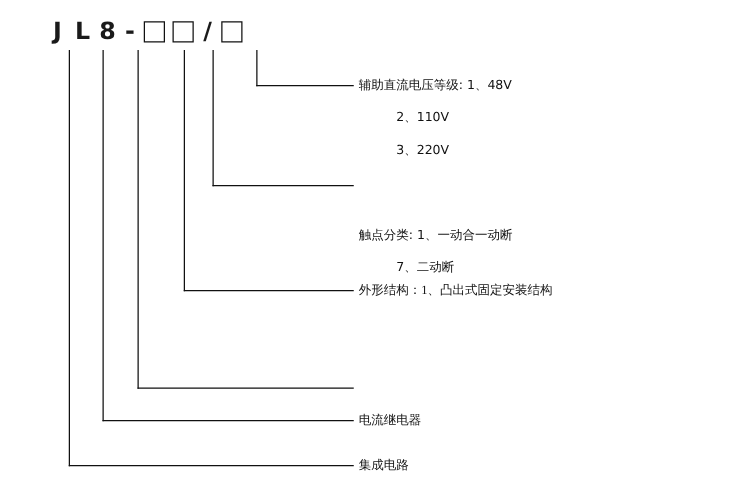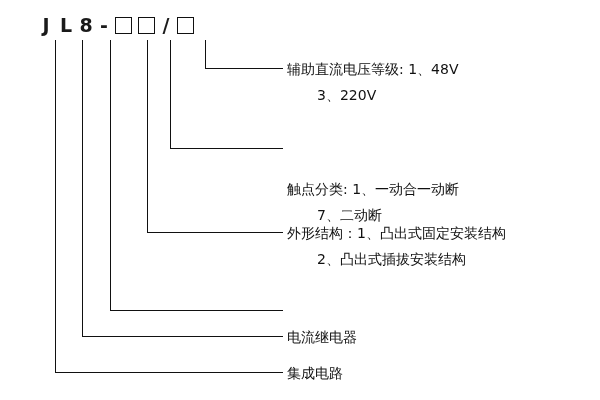--- a/index.html
+++ b/index.html
@@ -68,21 +68,21 @@
   }
   .hline {
     position: absolute;
     height: 1.4px;
     background: #111;
   }
 
   
   .desc {
     position: absolute;
-    font-size: 14px;
+    font-size: 10px;
     line-height: 26px;
     white-space: nowrap;
     color: #111;
   }
   .desc .sub {
     display: block;
   }
   .indent1 { padding-left: 30px; }
   .indent2 { padding-left: 30px; }
 </style>
@@ -115,31 +115,31 @@
   <div class="hline" style="left:110px; top:310px; width:173px;"></div>
 
   <div class="vline" style="left:82px; top:40px; height:297px;"></div>
   <div class="hline" style="left:82px; top:336px; width:201px;"></div>
 
   <div class="vline" style="left:55px; top:40px; height:333px;"></div>
   <div class="hline" style="left:55px; top:372px; width:228px;"></div>
 
   <div class="desc" style="left:287px; top:56px;">
     <span class="sub">辅助直流电压等级: 1、48V</span>
+    <span class="sub indent1">2、110V</span>
     <span class="sub indent2">3、220V</span>
   </div>
 
   <div class="desc" style="left:287px; top:136px;margin-top:40px;">
     <span class="sub">触点分类: 1、一动合一动断</span>
     <span class="sub indent2">7、二动断</span>
   </div>
 
-  <div class="desc" style="left:287px; top:220px;">
+  <div class="desc" style="left:287px; top:220px;font-family:Liberation Serif, serif;">
     <span class="sub">外形结构：1、凸出式固定安装结构</span>
-    <span class="sub indent1">2、凸出式插拔安装结构</span>
   </div>
 
 
   <div class="desc" style="left:287px; top:360px;">
     <span class="sub">集成电路</span>
   </div>
 
   <div class="desc" style="left:287px; top:324px;">
     <span class="sub">电流继电器</span>
   </div>

